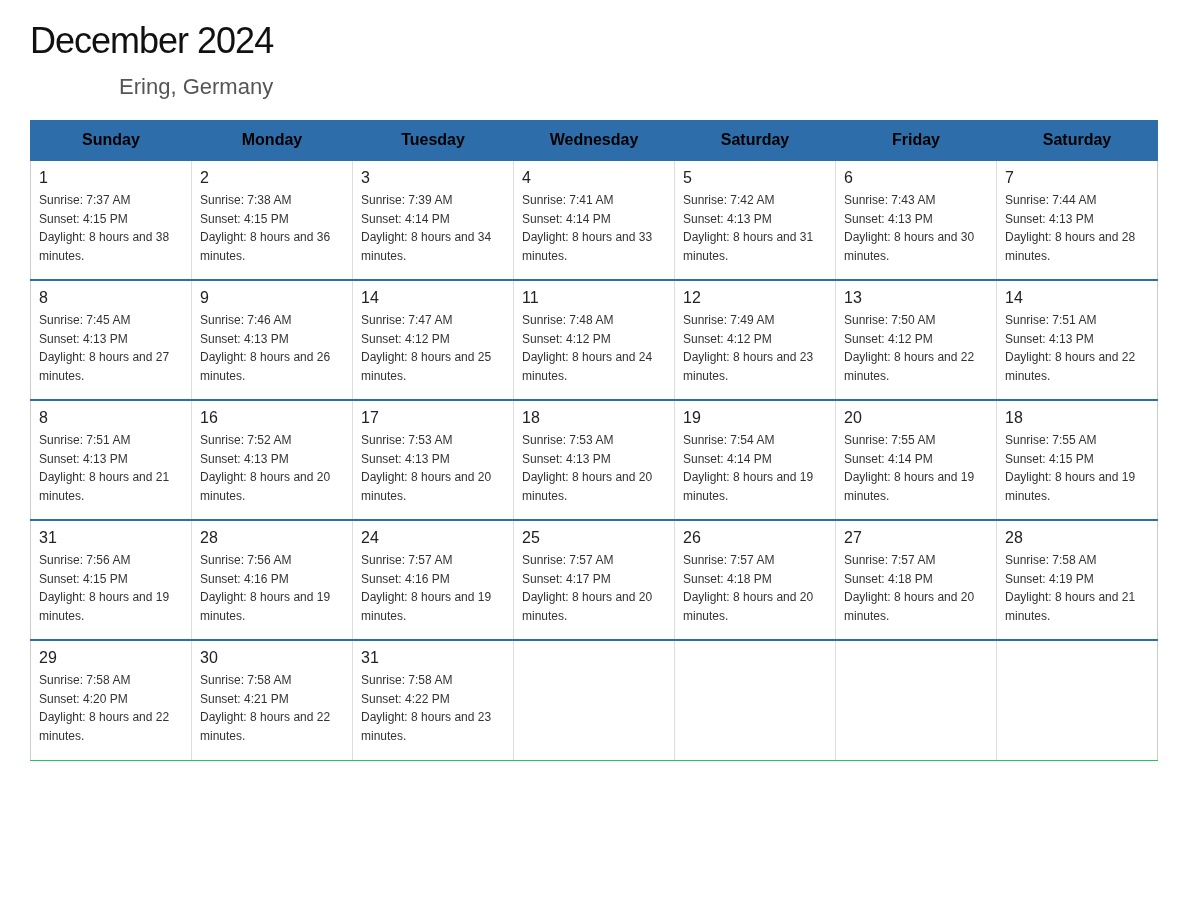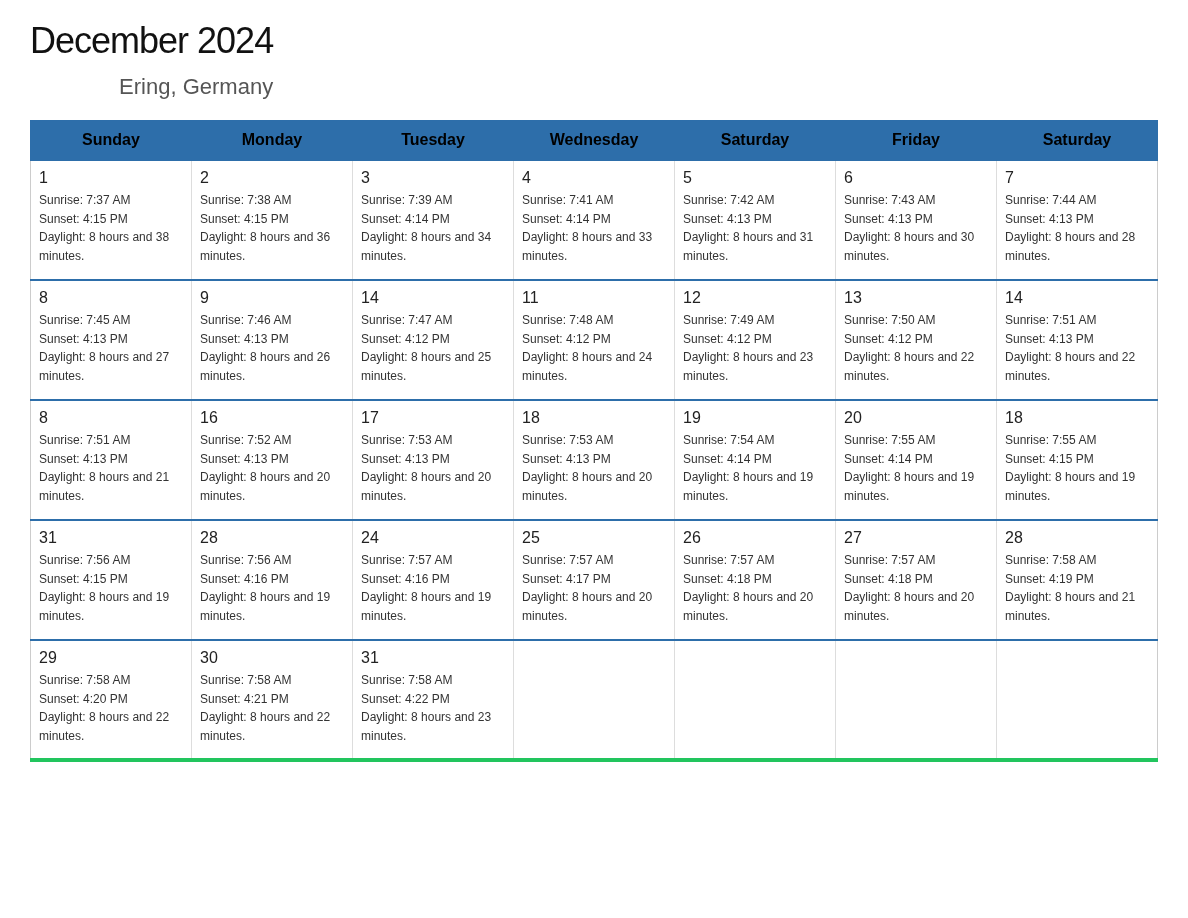--- a/index.html
+++ b/index.html
@@ -70,21 +70,21 @@
       display: block;
       margin-bottom: 4px;
       color: #222;
     }
     .day-info {
       font-size: 12px;
       line-height: 1.55;
       color: #333;
     }
     tbody tr:last-child td {
-      border-bottom: 4px solid #22c55e;
+      border-bottom: 1px solid #22c55e;
     }
     .empty-cell {
       background: #fff;
     }
     
     .logo-wrapper {
       display: flex;
       align-items: flex-start;
     }
   </style>

